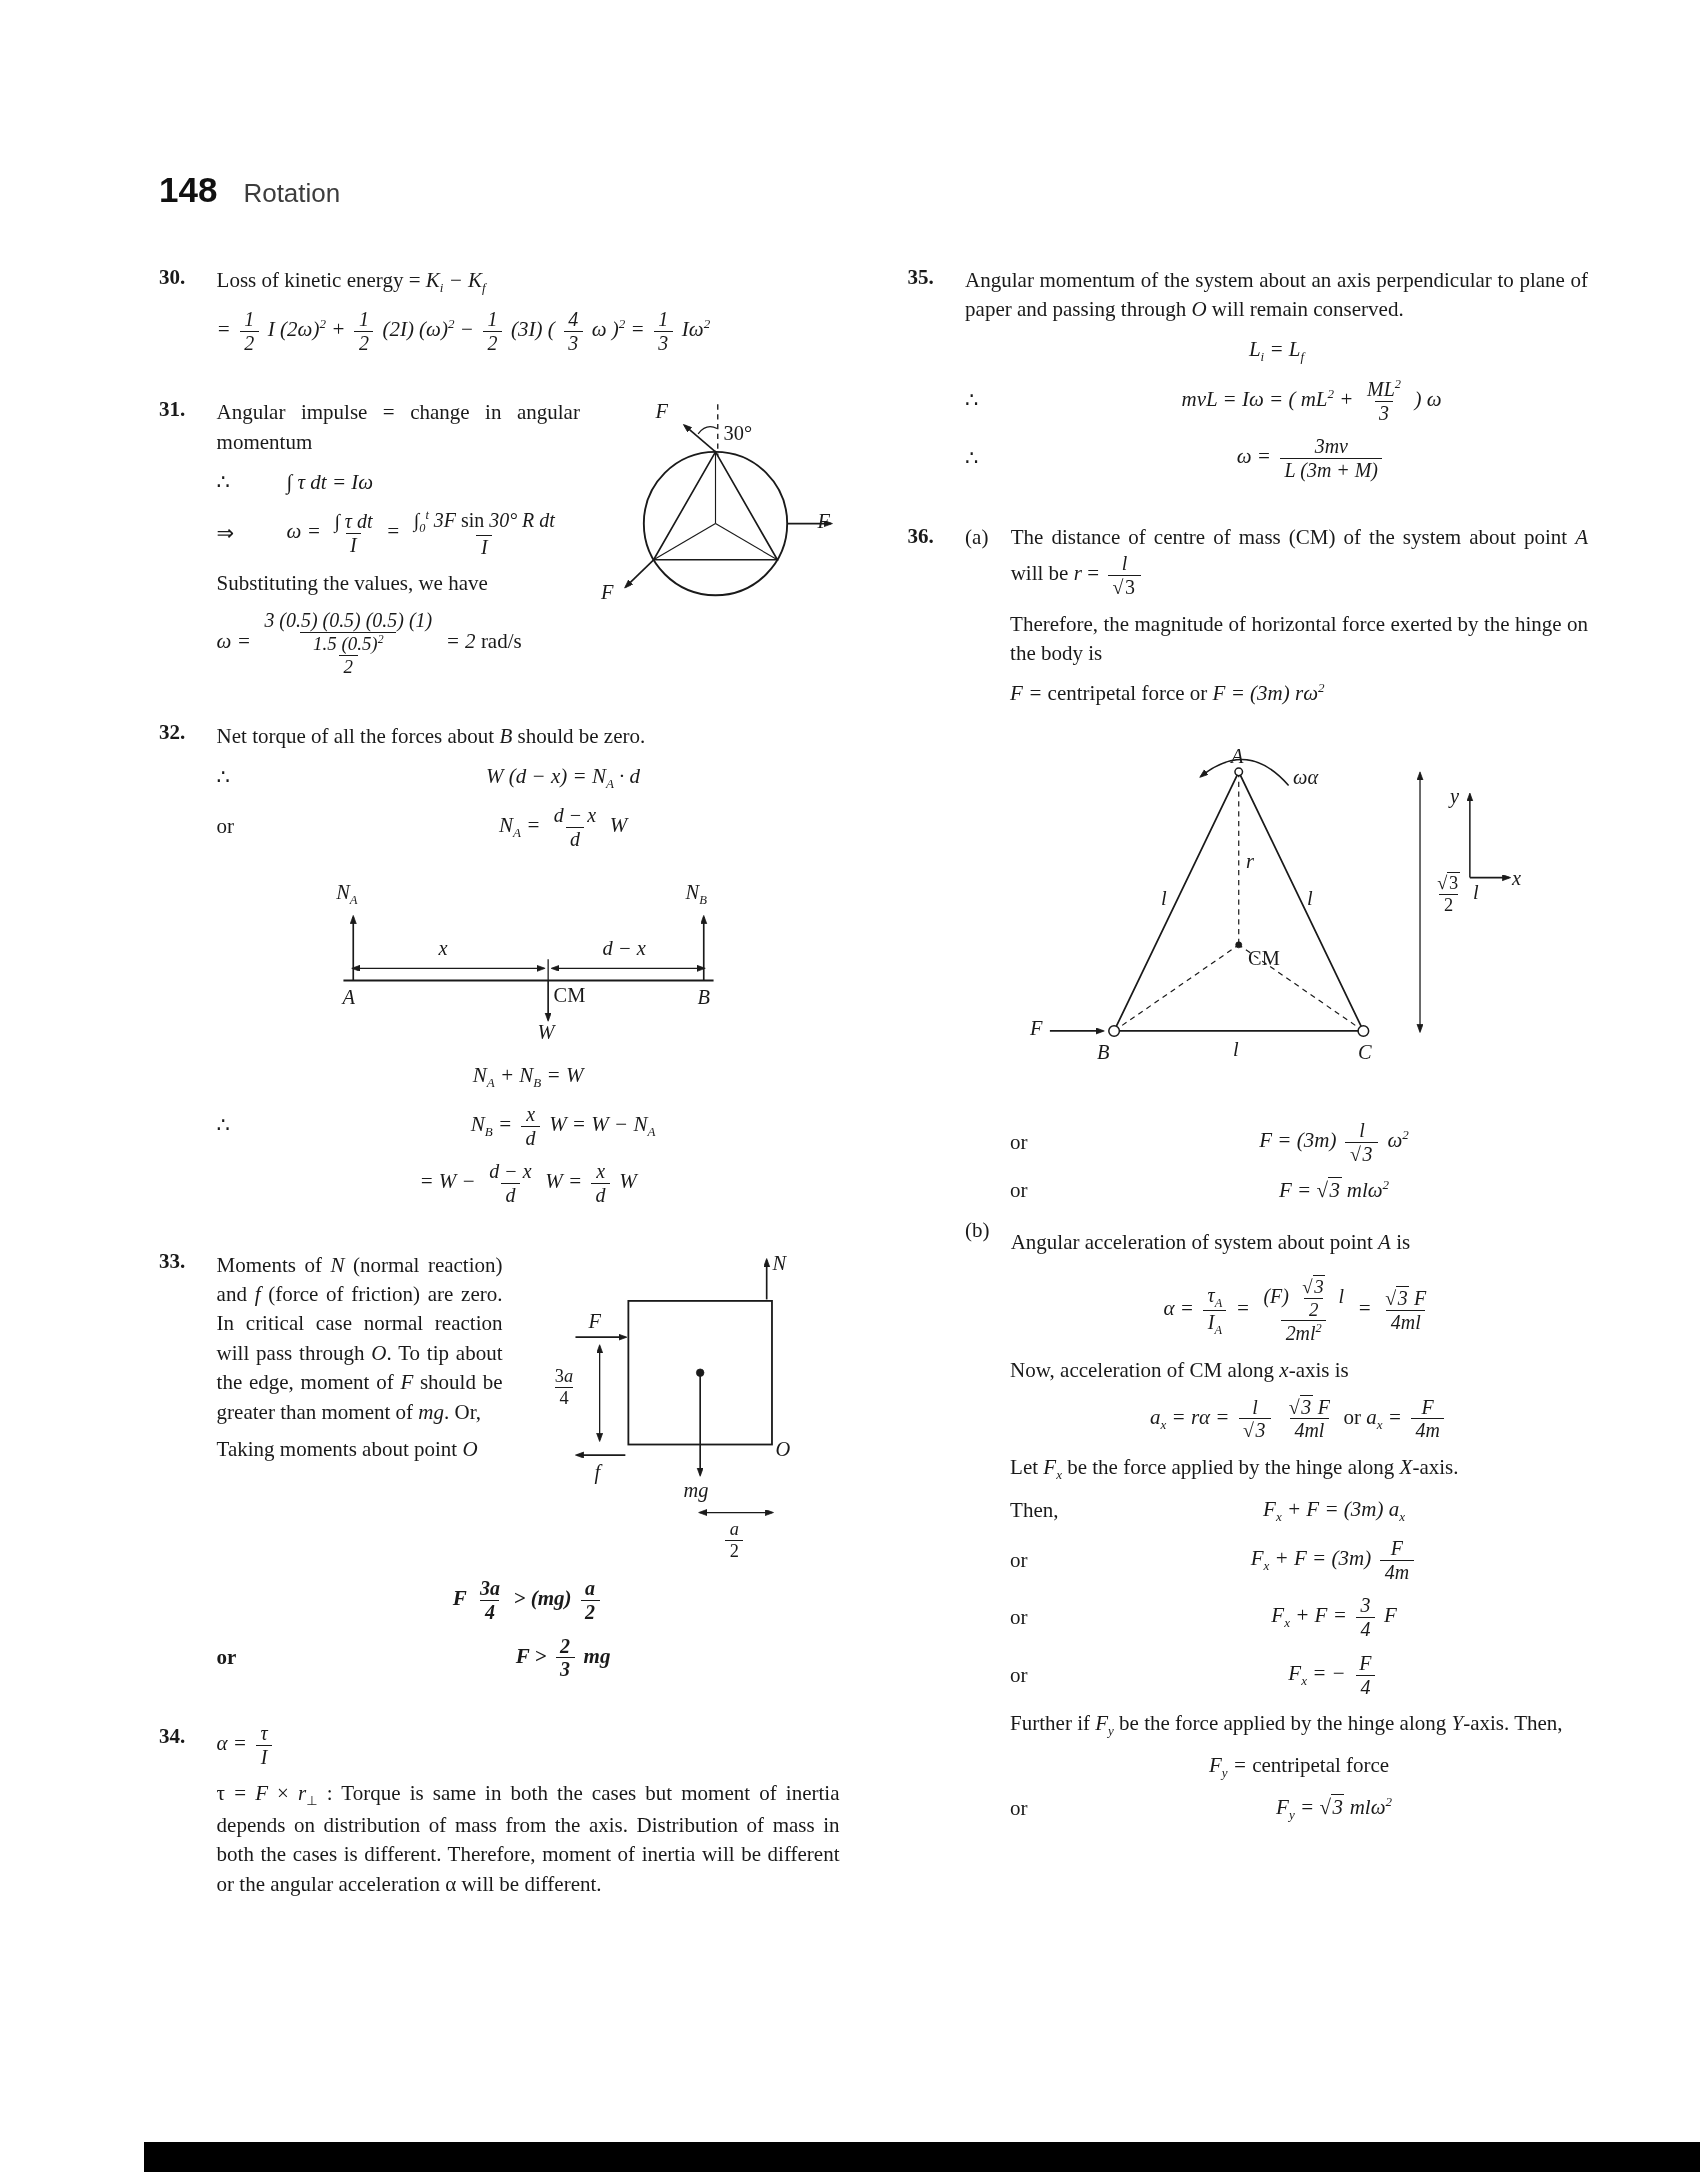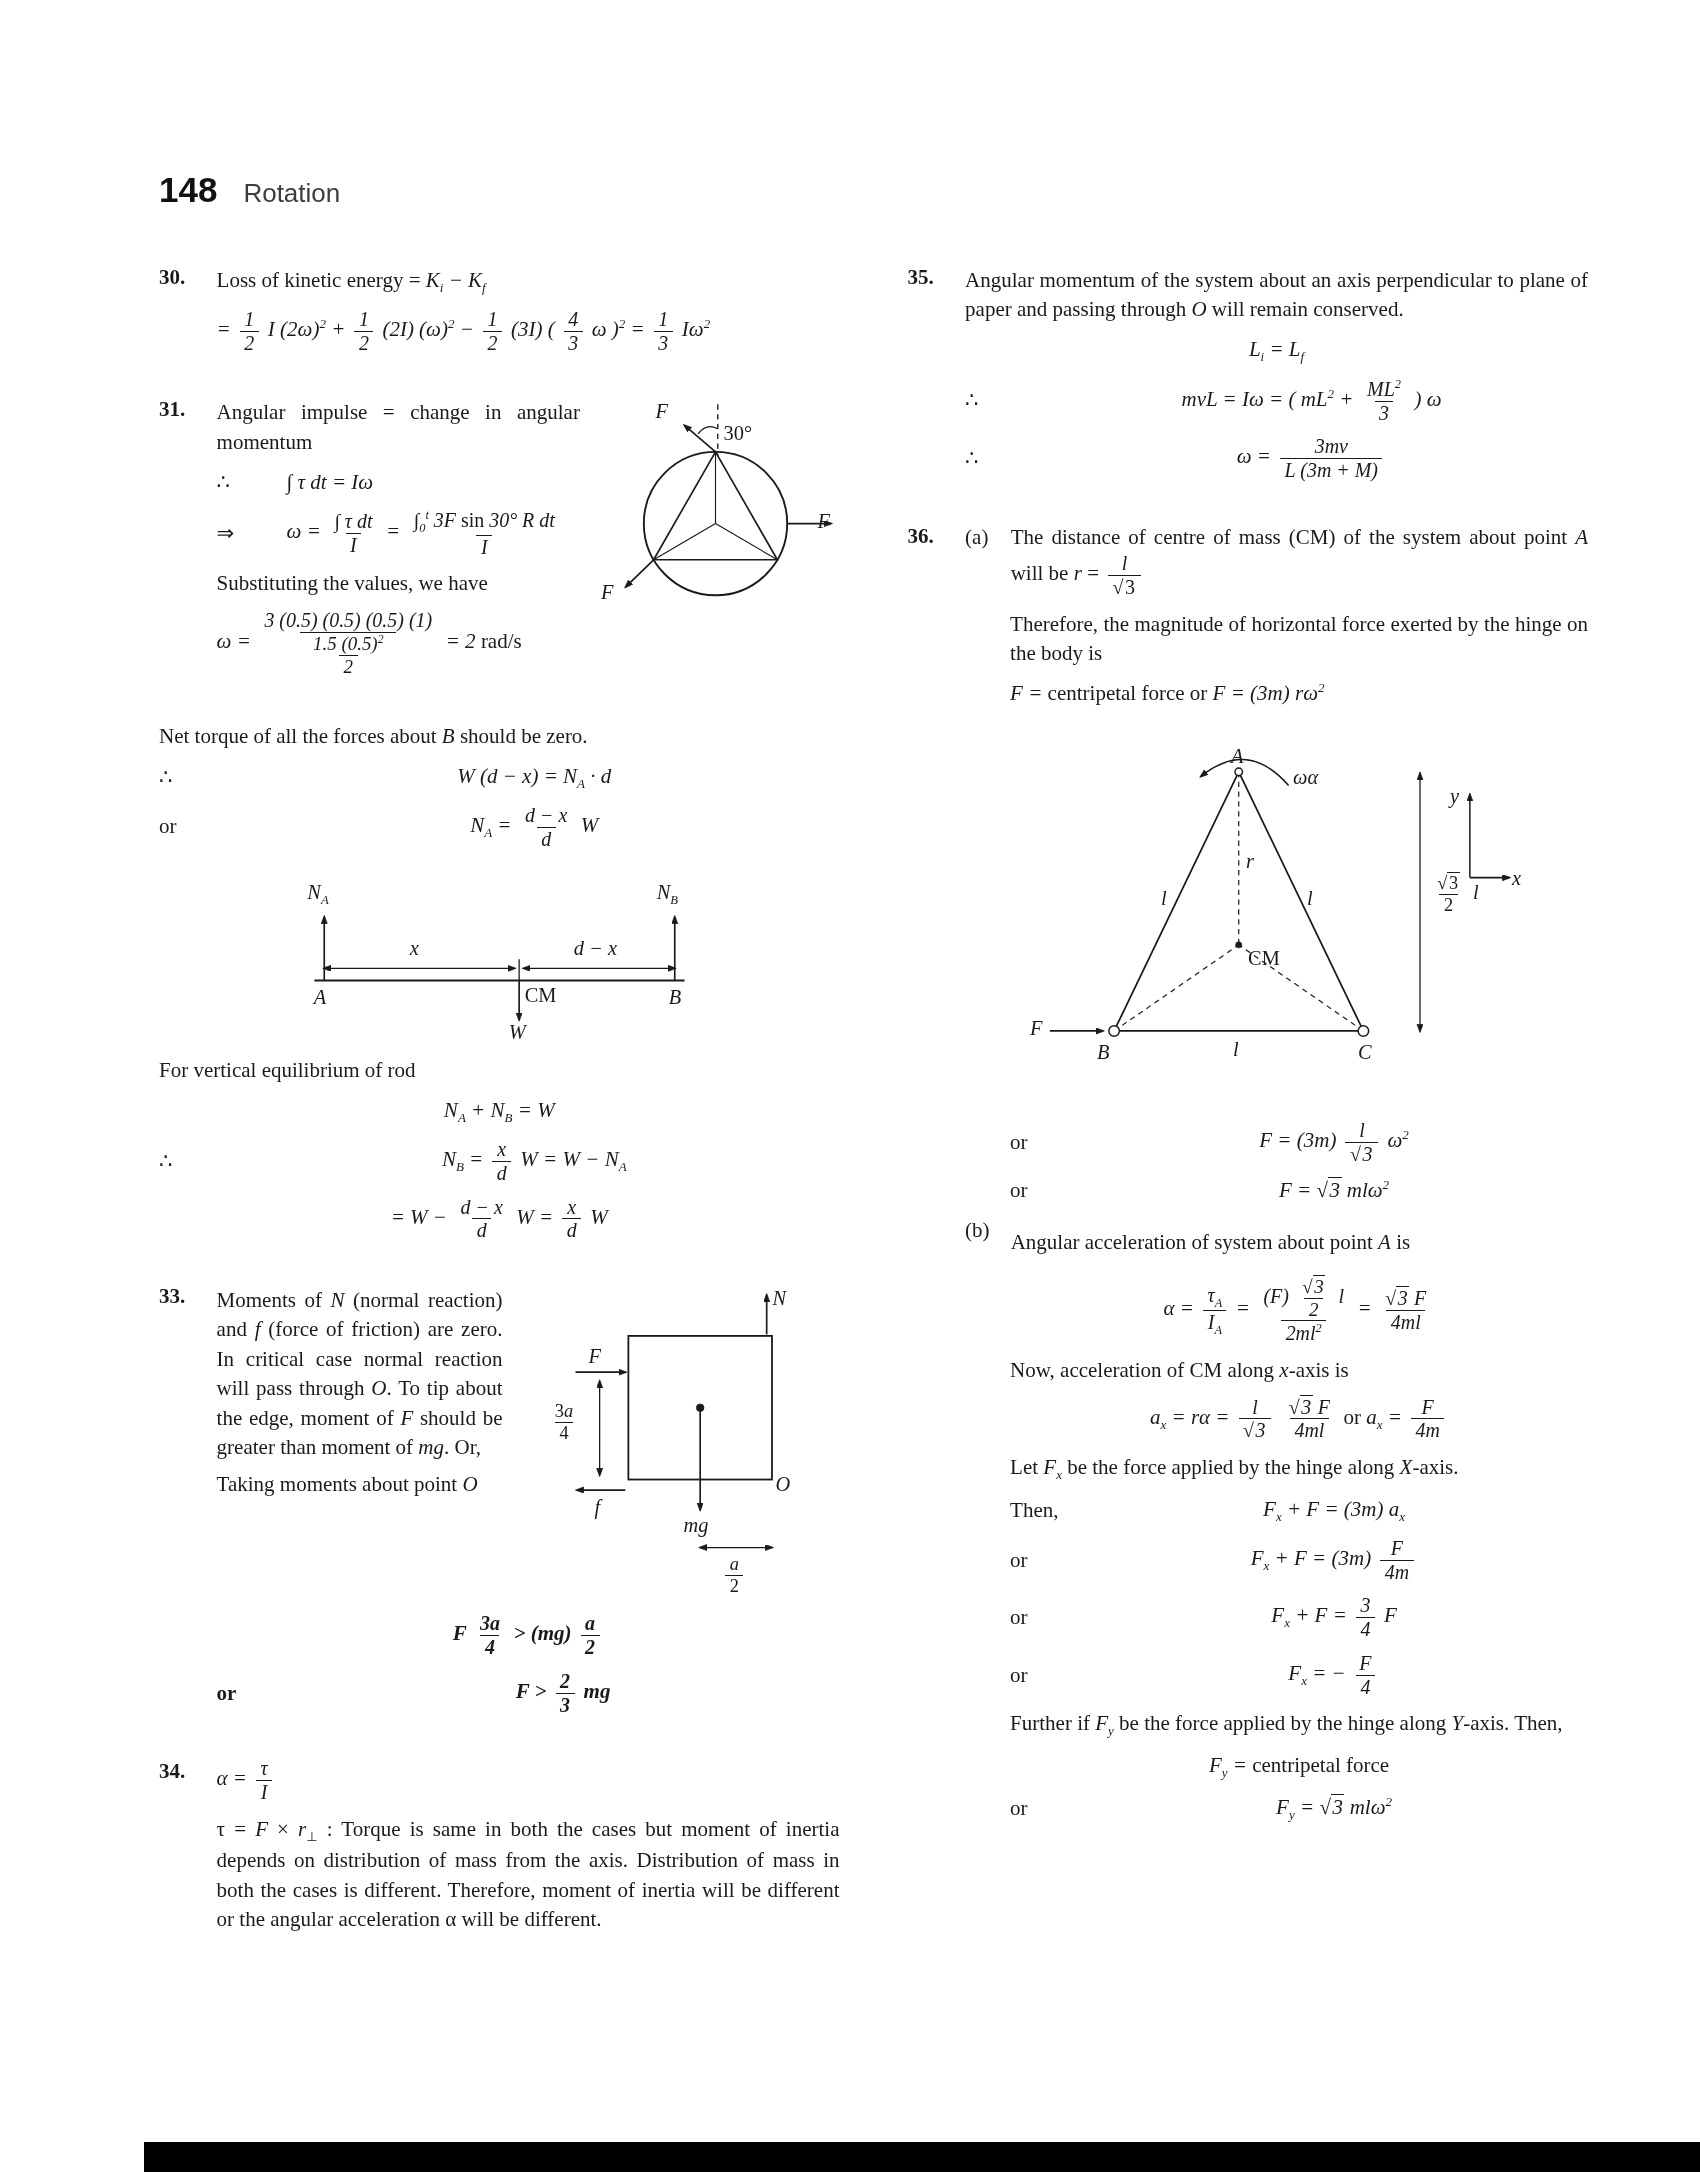--- a/index.html
+++ b/index.html
@@ -130,20 +130,21 @@
                   <span class="fd"><span class="frac">
                       <span class="fn">1.5 (0.5)<sup>2</sup></span>
                       <span class="fd">2</span>
                     </span></span>
                 </span> = 2 <span class="up">rad/s</span></span>
           </div>
         </div>
       </section>
 
       <section class="prob">
+        <div class="pnum">32.</div>
         <div class="pbody">
           <p class="ptext">Net torque of all the forces about <span class="it">B</span> should be zero.</p>
           <div class="eqrow">
             <span class="eqlabel">∴</span>
             <span class="eq math">W (d − x) = N<sub>A</sub> · d</span>
           </div>
           <div class="eqrow">
             <span class="eqlabel">or</span>
             <span class="eq math">N<sub>A</sub> = <span class="frac">
                   <span class="fn">d − x</span>
@@ -167,21 +168,20 @@
             </svg>
             <span class="lbl math" style="left:19.6px;top:19.6px;"><span class="it">N<sub>A</sub></span></span>
             <span class="lbl math" style="left:369px;top:19.6px;"><span class="it">N<sub>B</sub></span></span>
             <span class="lbl math" style="left:122px;top:76px;"><span class="it">x</span></span>
             <span class="lbl math" style="left:286px;top:76px;"><span class="it">d − x</span></span>
             <span class="lbl math" style="left:26px;top:125px;"><span class="it">A</span></span>
             <span class="lbl" style="left:237px;top:123px;">CM</span>
             <span class="lbl math" style="left:381px;top:125px;"><span class="it">B</span></span>
             <span class="lbl math" style="left:221px;top:160px;"><span class="it">W</span></span>
           </div>
-          <p class="ptext">For vertical equilibrium of rod</p>
           <div class="eqrow">
             <span class="eq math">N<sub>A</sub> + N<sub>B</sub> = W</span>
           </div>
           <div class="eqrow">
             <span class="eqlabel">∴</span>
             <span class="eq math">N<sub>B</sub> = <span class="frac">
                   <span class="fn">x</span>
                   <span class="fd">d</span>
                 </span> W = W − N<sub>A</sub></span>
           </div>

